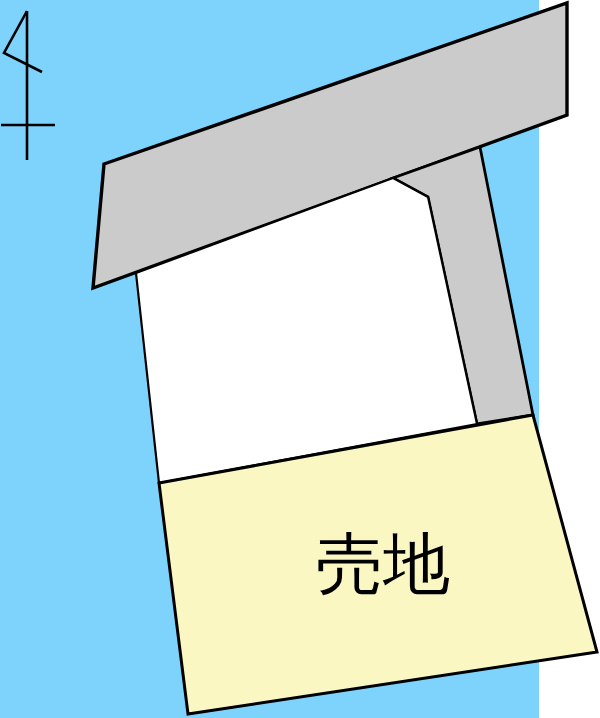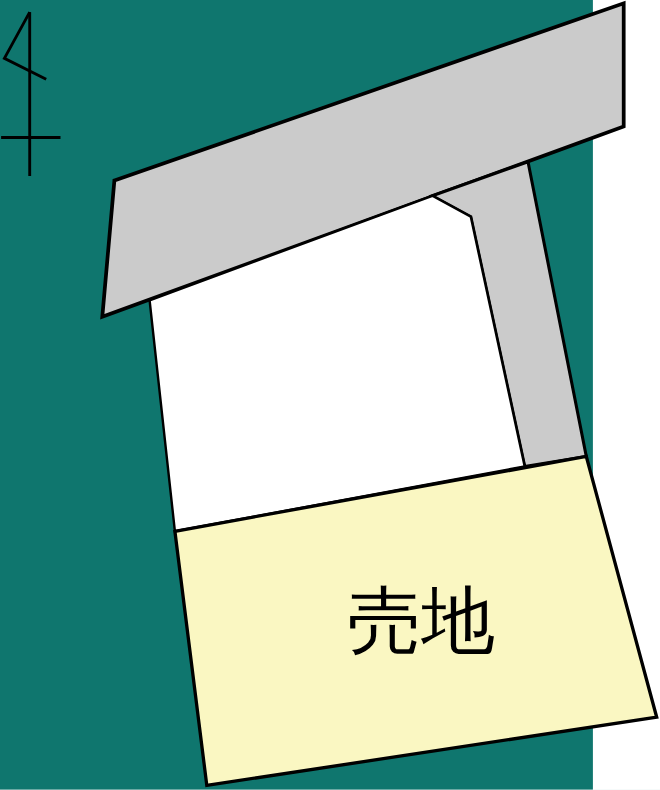--- a/index.html
+++ b/index.html
@@ -7,21 +7,21 @@
     padding: 0;
     width: 600px;
     height: 718px;
     overflow: hidden;
     background: #ffffff;
   }
   .stage {
     position: relative;
     width: 539px;
     height: 718px;
-    background: #0f766e;
+    background: #7dd3fc;
     text-align: right;
   }
   svg.plot-map {
     display: block;
     width: 600px;
     height: 718px;
   }
   .sw-band   { stroke-width: 3.4; stroke-linejoin: miter; }
   .sw-branch { stroke-width: 2.8; stroke-linejoin: miter; }
   .sw-plot   { stroke-width: 2.2; stroke-linejoin: miter; }

